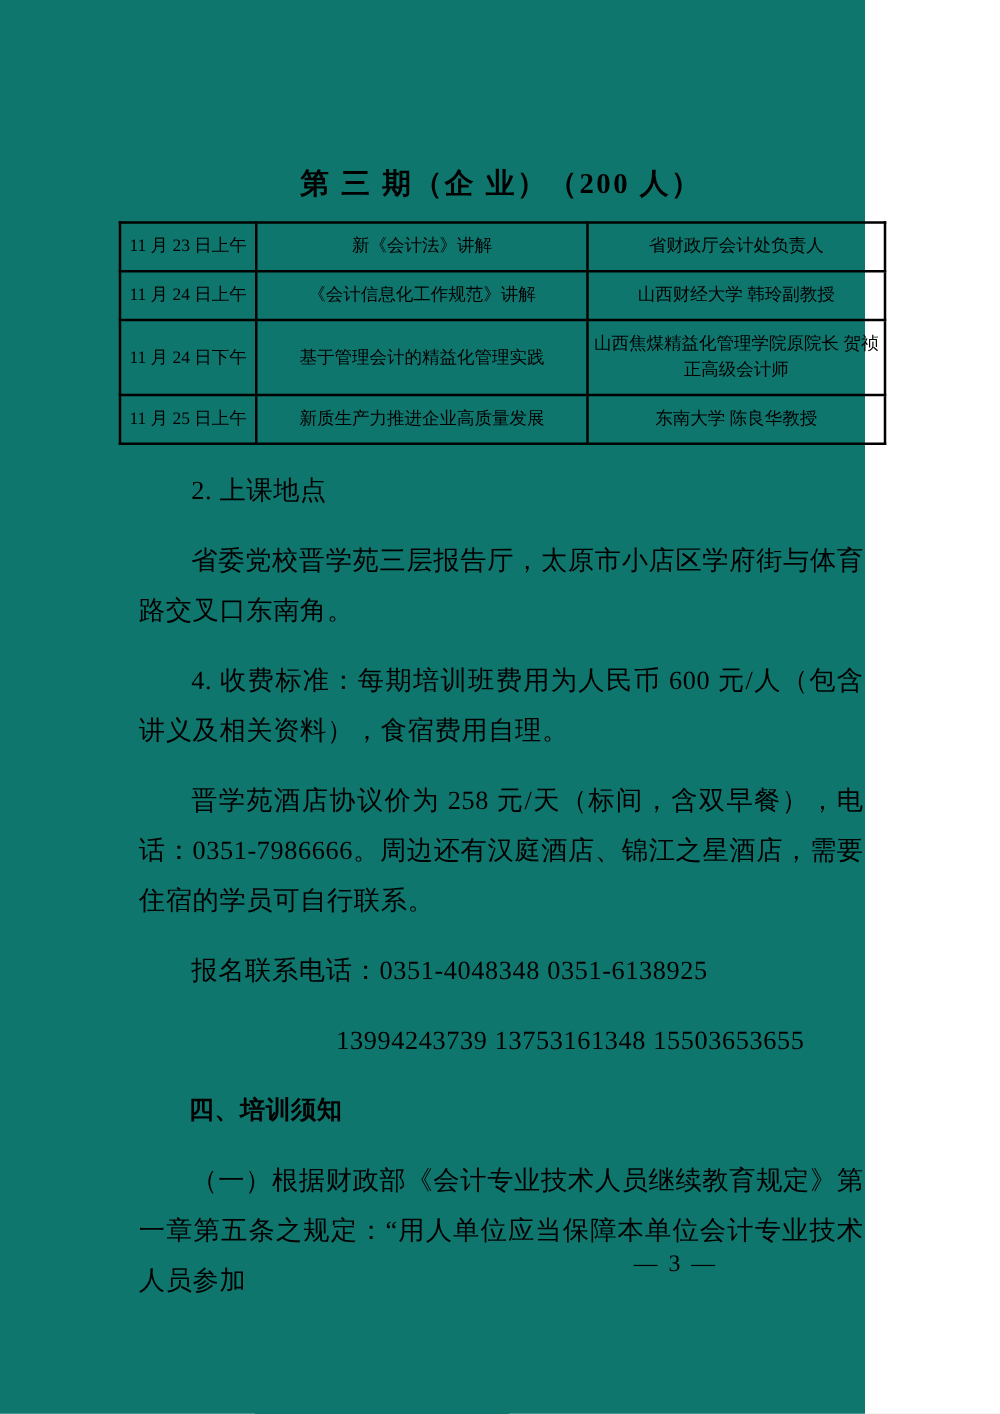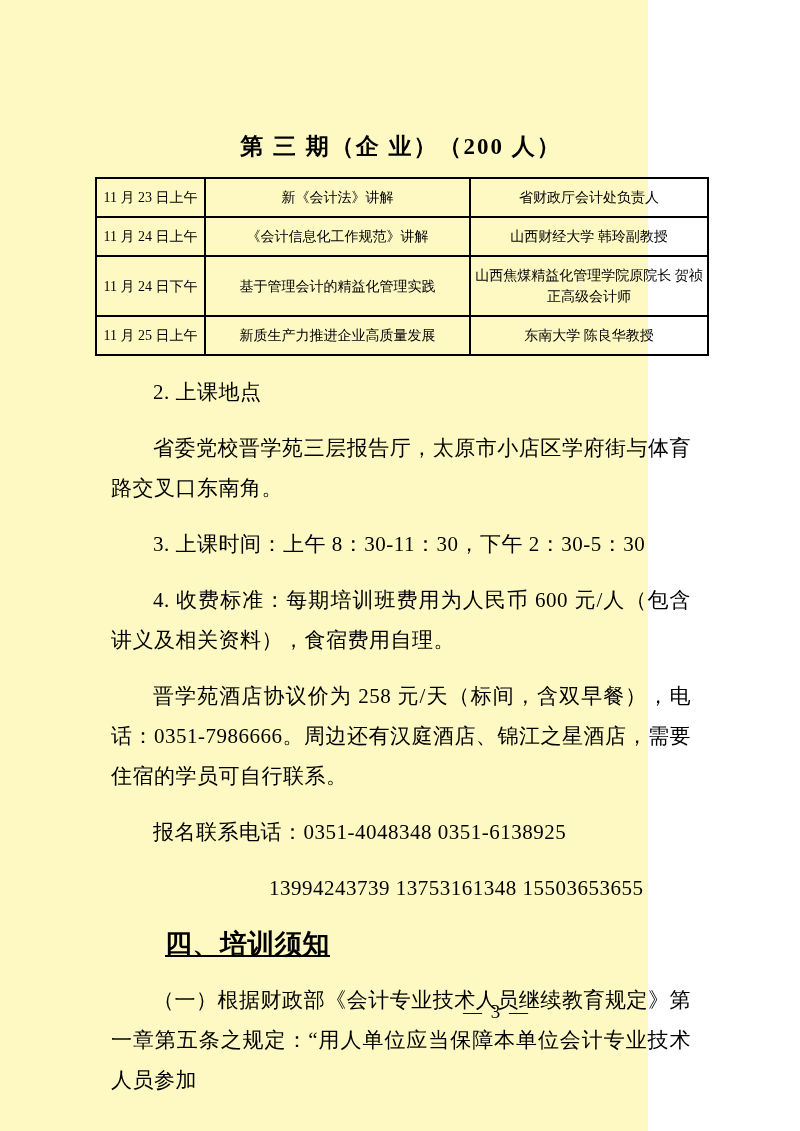--- a/index.html
+++ b/index.html
@@ -6,21 +6,22 @@
   body {
     width: 800px; height: 1131px;
     font-family: "Liberation Serif", "DejaVu Serif", serif;
     color: #000;
     position: relative;
     overflow: hidden;
   }
   .page {
     position: absolute; left: 0; top: 0;
     width: 648px; height: 1131px;
-    background: #fef9c3;
+    background: #0f766e;
+    padding-left: 44px;
   }
   .content {
     position: absolute;
     left: 95px; top: 132px;
     width: 612px;
   }
   .doc-title {
     font-size: 23px;
     font-weight: bold;
     text-align: center;
@@ -55,22 +56,21 @@
   .para.no-justify { text-align: left; }
   .para.phone-cont {
     text-indent: 0;
     padding-left: 158px;
     text-align: left;
   }
   .para.section-heading {
     font-weight: bold;
     text-align: left;
     font-family: "Liberation Sans", "DejaVu Sans", sans-serif;
-    font-size: 27px;
-    text-decoration: underline;
+    font-size: 20px;
   }
   .page-number {
     position: absolute;
     top: 1001px;
     right: 118px;
     font-size: 19px;
     letter-spacing: 2px;
   }
 </style>
 </head>
@@ -107,21 +107,20 @@
           <td class="col-time">11 月 25 日上午</td>
           <td>新质生产力推进企业高质量发展</td>
           <td>东南大学 陈良华教授</td>
         </tr>
       </tbody>
     </table>
 
     <div class="bodytext">
       <p class="para no-justify">2. 上课地点</p>
       <p class="para">省委党校晋学苑三层报告厅，太原市小店区学府街与体育路交叉口东南角。</p>
-      <p class="para no-justify">3. 上课时间：上午 8：30-11：30，下午 2：30-5：30</p>
       <p class="para">4. 收费标准：每期培训班费用为人民币 600 元/人（包含讲义及相关资料），食宿费用自理。</p>
       <p class="para">晋学苑酒店协议价为 258 元/天（标间，含双早餐），电话：0351-7986666。周边还有汉庭酒店、锦江之星酒店，需要住宿的学员可自行联系。</p>
       <p class="para no-justify">报名联系电话：0351-4048348  0351-6138925</p>
       <p class="para phone-cont">13994243739  13753161348  15503653655</p>
       <p class="para section-heading">四、培训须知</p>
       <p class="para">（一）根据财政部《会计专业技术人员继续教育规定》第一章第五条之规定：“用人单位应当保障本单位会计专业技术人员参加</p>
     </div>
 
   </div>
 

